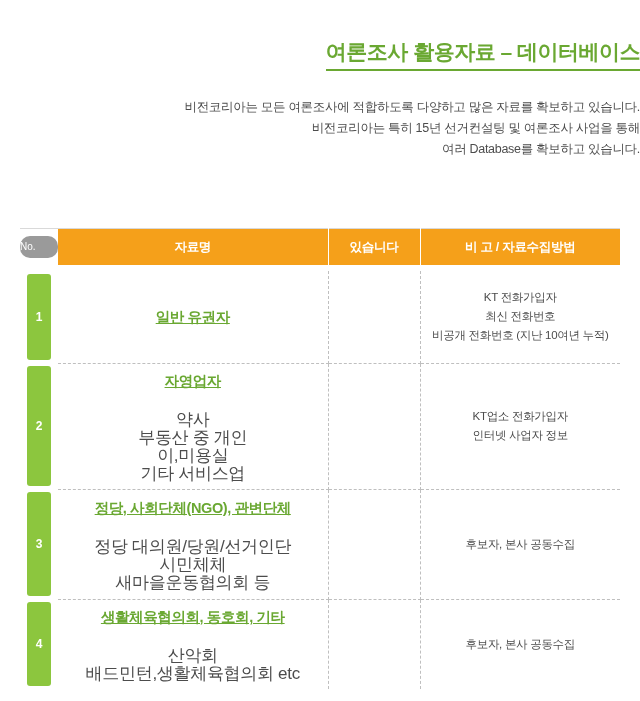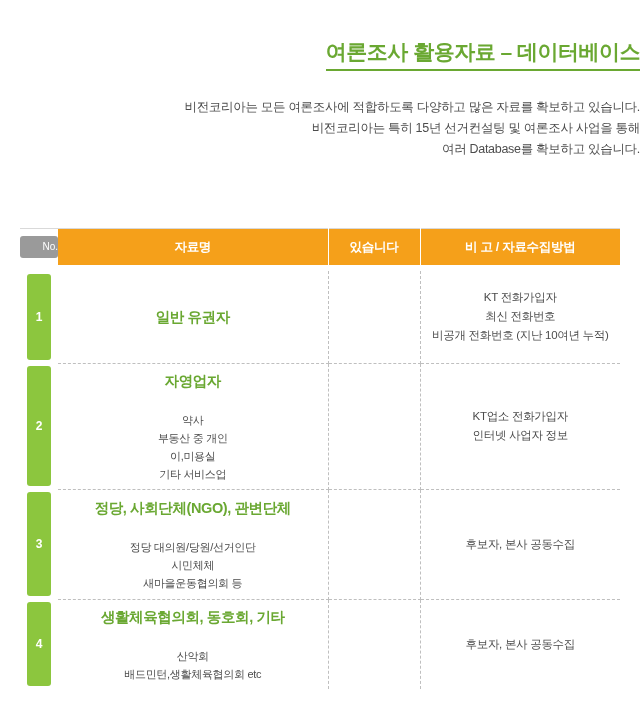--- a/index.html
+++ b/index.html
@@ -61,22 +61,22 @@
     padding: 0;
     vertical-align: middle;
   }
   
   .hd-no {
     width: 38px;
     height: 22px;
     background: #9a9a9a;
     color: #ffffff;
     font-size: 10px;
-    text-align: right;
-    border-radius: 3px;
+    text-align: left;
+    border-radius: 10px;
     line-height: 22px;
   }
   .hd-cell-no {
     width: 38px;
     padding: 0 !important;
     text-align: center;
   }
   .hd {
     background: #f5a01a;
     color: #ffffff;
@@ -113,24 +113,25 @@
     border-right: 1px dashed #bfbfbf;
     padding: 10px 4px 12px 4px;
   }
   .name-cell.last-row { border-bottom: none; }
   .main-name {
     font-size: 14.5px;
     font-weight: bold;
     color: #6aa832;
     letter-spacing: -0.4px;
     line-height: 22px;
+    text-decoration: underline;
   }
   .sub-list {
     margin-top: 19px;
-    font-size: 11px;
+    font-size: 17px;
     line-height: 18px;
     color: #4c4c4c;
     letter-spacing: -0.3px;
   }
   .count-cell {
     text-align: center;
     border-bottom: 1px dashed #bfbfbf;
     border-right: 1px dashed #bfbfbf;
     font-size: 11.5px;
     color: #4c4c4c;

